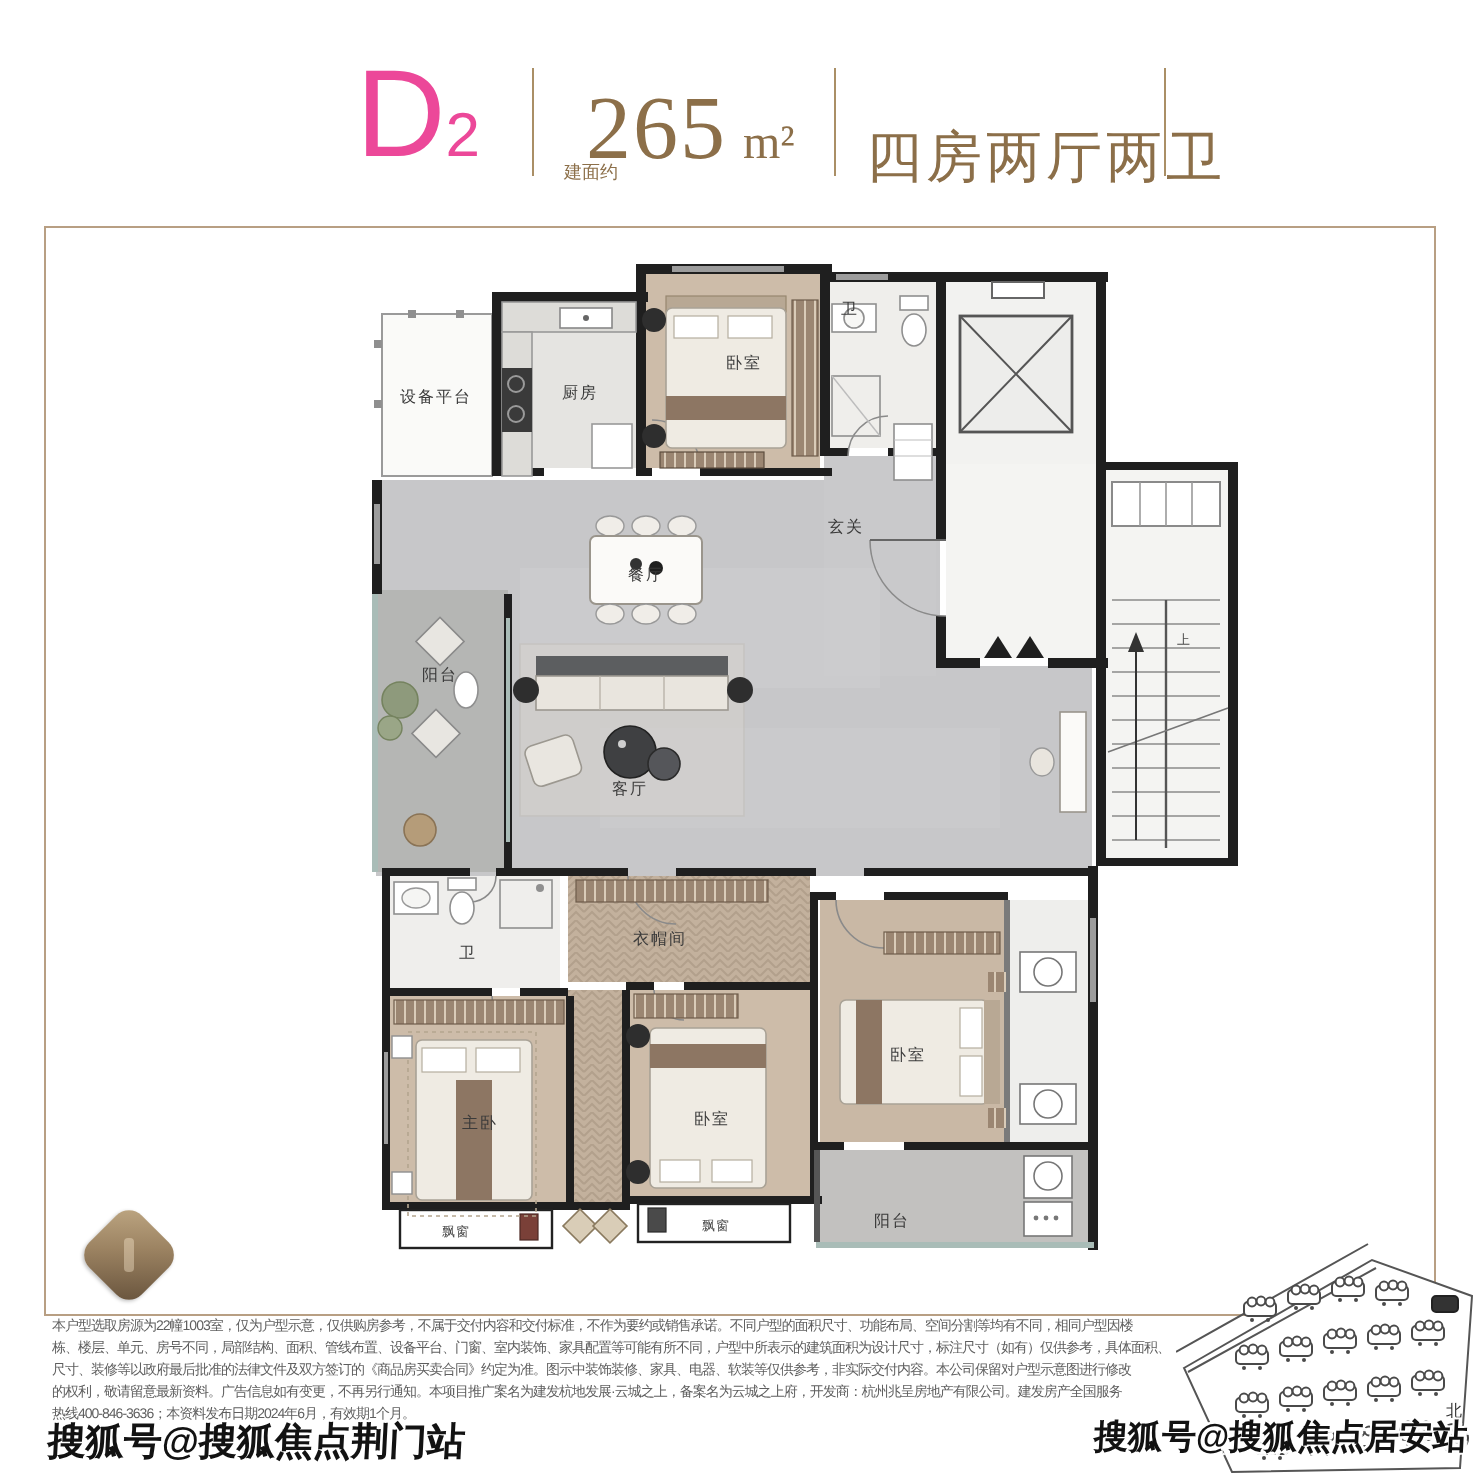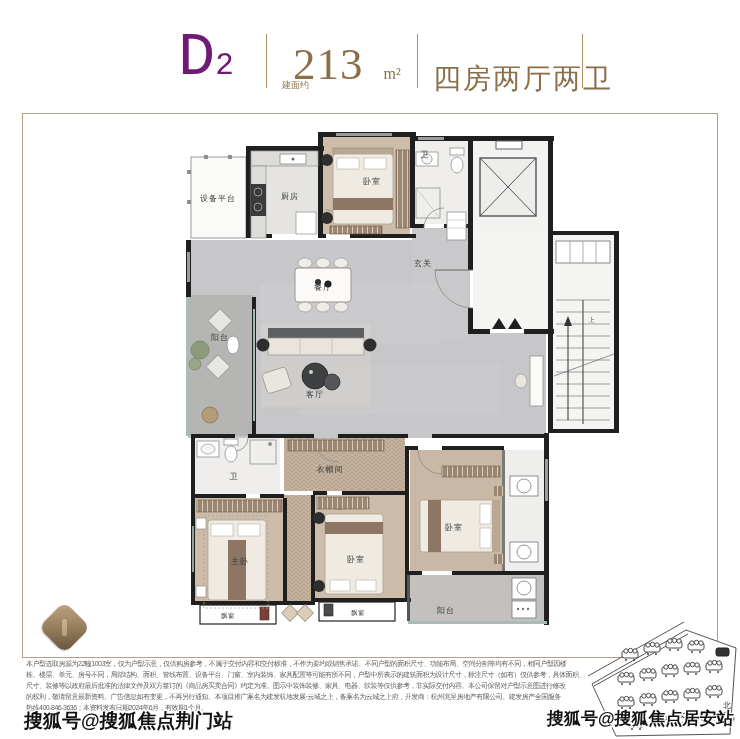--- a/index.html
+++ b/index.html
@@ -1,26 +1,26 @@
 <!DOCTYPE html>
 <html><head>
 <meta charset="utf-8">
 <style>
   html,body{margin:0;padding:0;background:#ffffff;}
   body{width:740px;height:739px;position:relative;overflow:hidden;
        font-family:"Liberation Sans",sans-serif;}
   
-  .hdr-unit{position:absolute;left:178px;top:28px;color:#701a75;font-family:Liberation Mono, monospace;line-height:60px;}
+  .hdr-unit{position:absolute;left:178px;top:28px;color:#ec4899;font-family:Liberation Sans, sans-serif;line-height:60px;}
   .hdr-unit .d{font-size:62px;}
   .hdr-unit .d2{font-size:31px;}
   .hdr-div{position:absolute;top:34px;width:1px;height:54px;background:#aa8f66;}
   .hdr-area{position:absolute;left:282px;top:40px;color:#8c6f49;font-family:"Liberation Serif",serif;line-height:48px;white-space:nowrap;}
   .area-v{display:inline-block;width:11px;font-size:9px;line-height:1.2;vertical-align:bottom;padding-bottom:7px;font-family:"Liberation Sans",sans-serif;letter-spacing:0;}
   .area-num{font-size:45px;letter-spacing:1px;}
-  .area-unit{font-size:16px;margin-left:20px;}
+  .area-unit{font-size:24px;margin-left:8px;}
   .hdr-config{position:absolute;left:433px;top:60px;font-size:28px;letter-spacing:2px;color:#8c6f49;white-space:nowrap;}
   
   .big-box{position:absolute;left:22px;top:113px;width:694px;height:543px;border:1px solid #b89f83;background:#ffffff;}
   
   .gem{position:absolute;left:46px;top:609px;width:37px;height:37px;border-radius:9px;
        transform:rotate(45deg);background:linear-gradient(135deg,#c0a985 0%,#9b8261 45%,#64503a 100%);
        box-shadow:0 1px 2px rgba(0,0,0,.25);}
   .gem i{position:absolute;left:16px;top:10px;width:5px;height:17px;border-radius:2px;
          background:rgba(255,240,214,.38);transform:rotate(-45deg);display:block;}
   
@@ -41,21 +41,21 @@
       text-shadow:-1px -1px 0 #fff,1px -1px 0 #fff,-1px 1px 0 #fff,1px 1px 0 #fff,2px 2px 0 rgba(255,255,255,.95);}
   .wm-l{left:24px;top:708px;font-size:19px;transform:skewX(-3deg);}
   .wm-r{left:547px;top:707px;font-size:17px;transform:skewX(-3deg);}
 </style>
 </head>
 <body>
 
 <div>
   <div class="hdr-unit"><span class="d">D</span><span class="d2">2</span></div>
   <div class="hdr-div" style="left:266px"></div>
-  <div class="hdr-area"><span class="area-v">建面约</span><span class="area-num">213</span><span class="area-unit">m²</span></div>
+  <div class="hdr-area"><span class="area-v">建面约</span><span class="area-num">265</span><span class="area-unit">m²</span></div>
   <div class="hdr-div" style="left:417px"></div>
   <div class="hdr-config">四房两厅两卫</div>
   <div class="hdr-div" style="left:582px"></div>
 </div>
 
 <div class="big-box"></div>
 
 <div class="gem">
     <i></i>
   </div>

